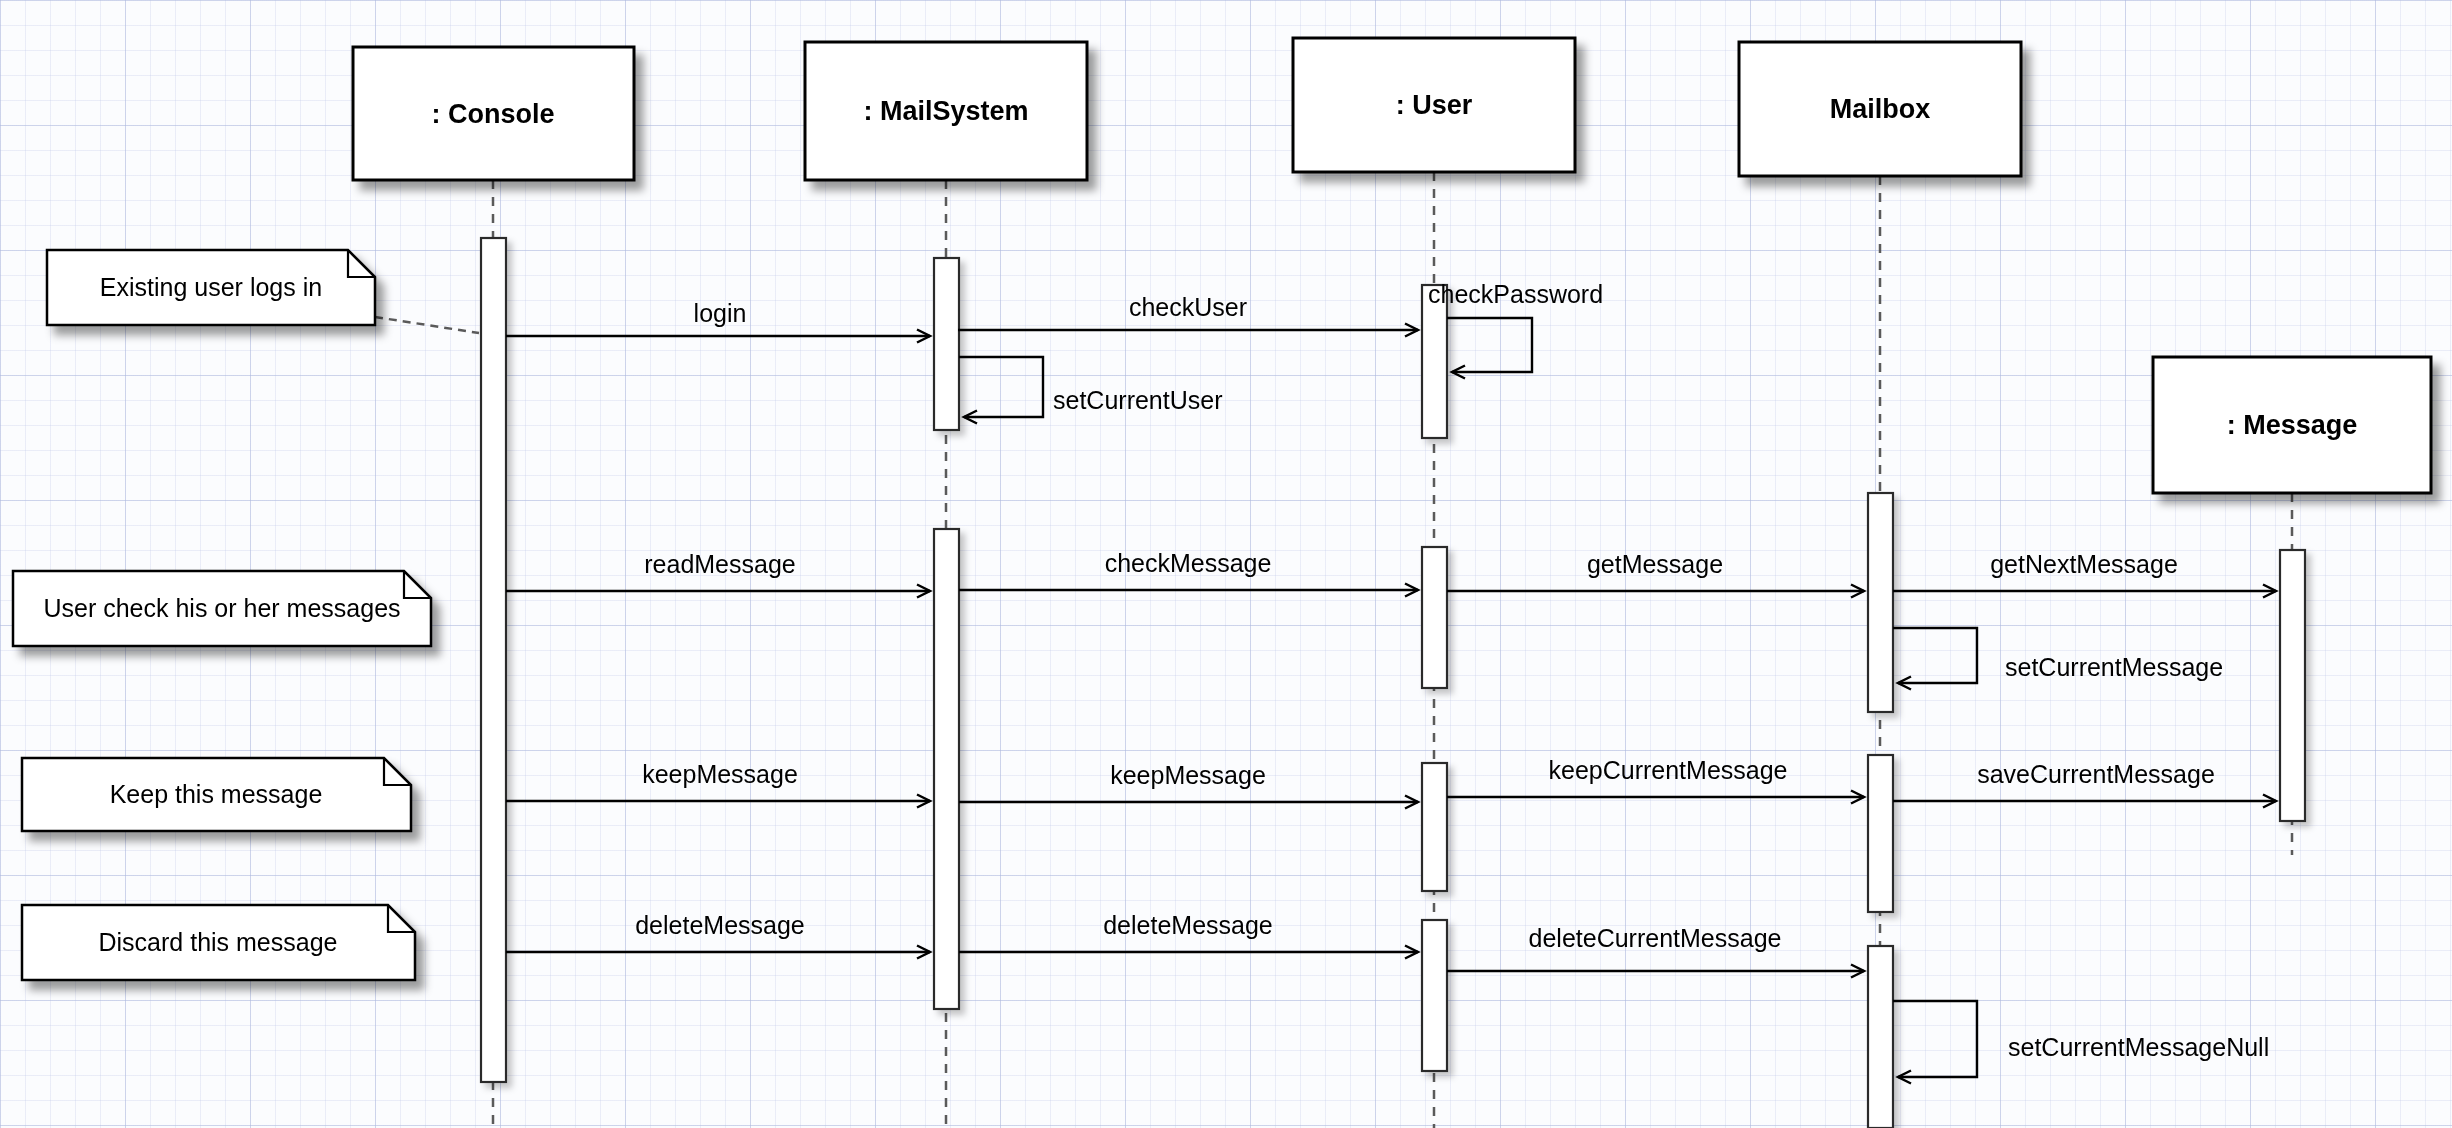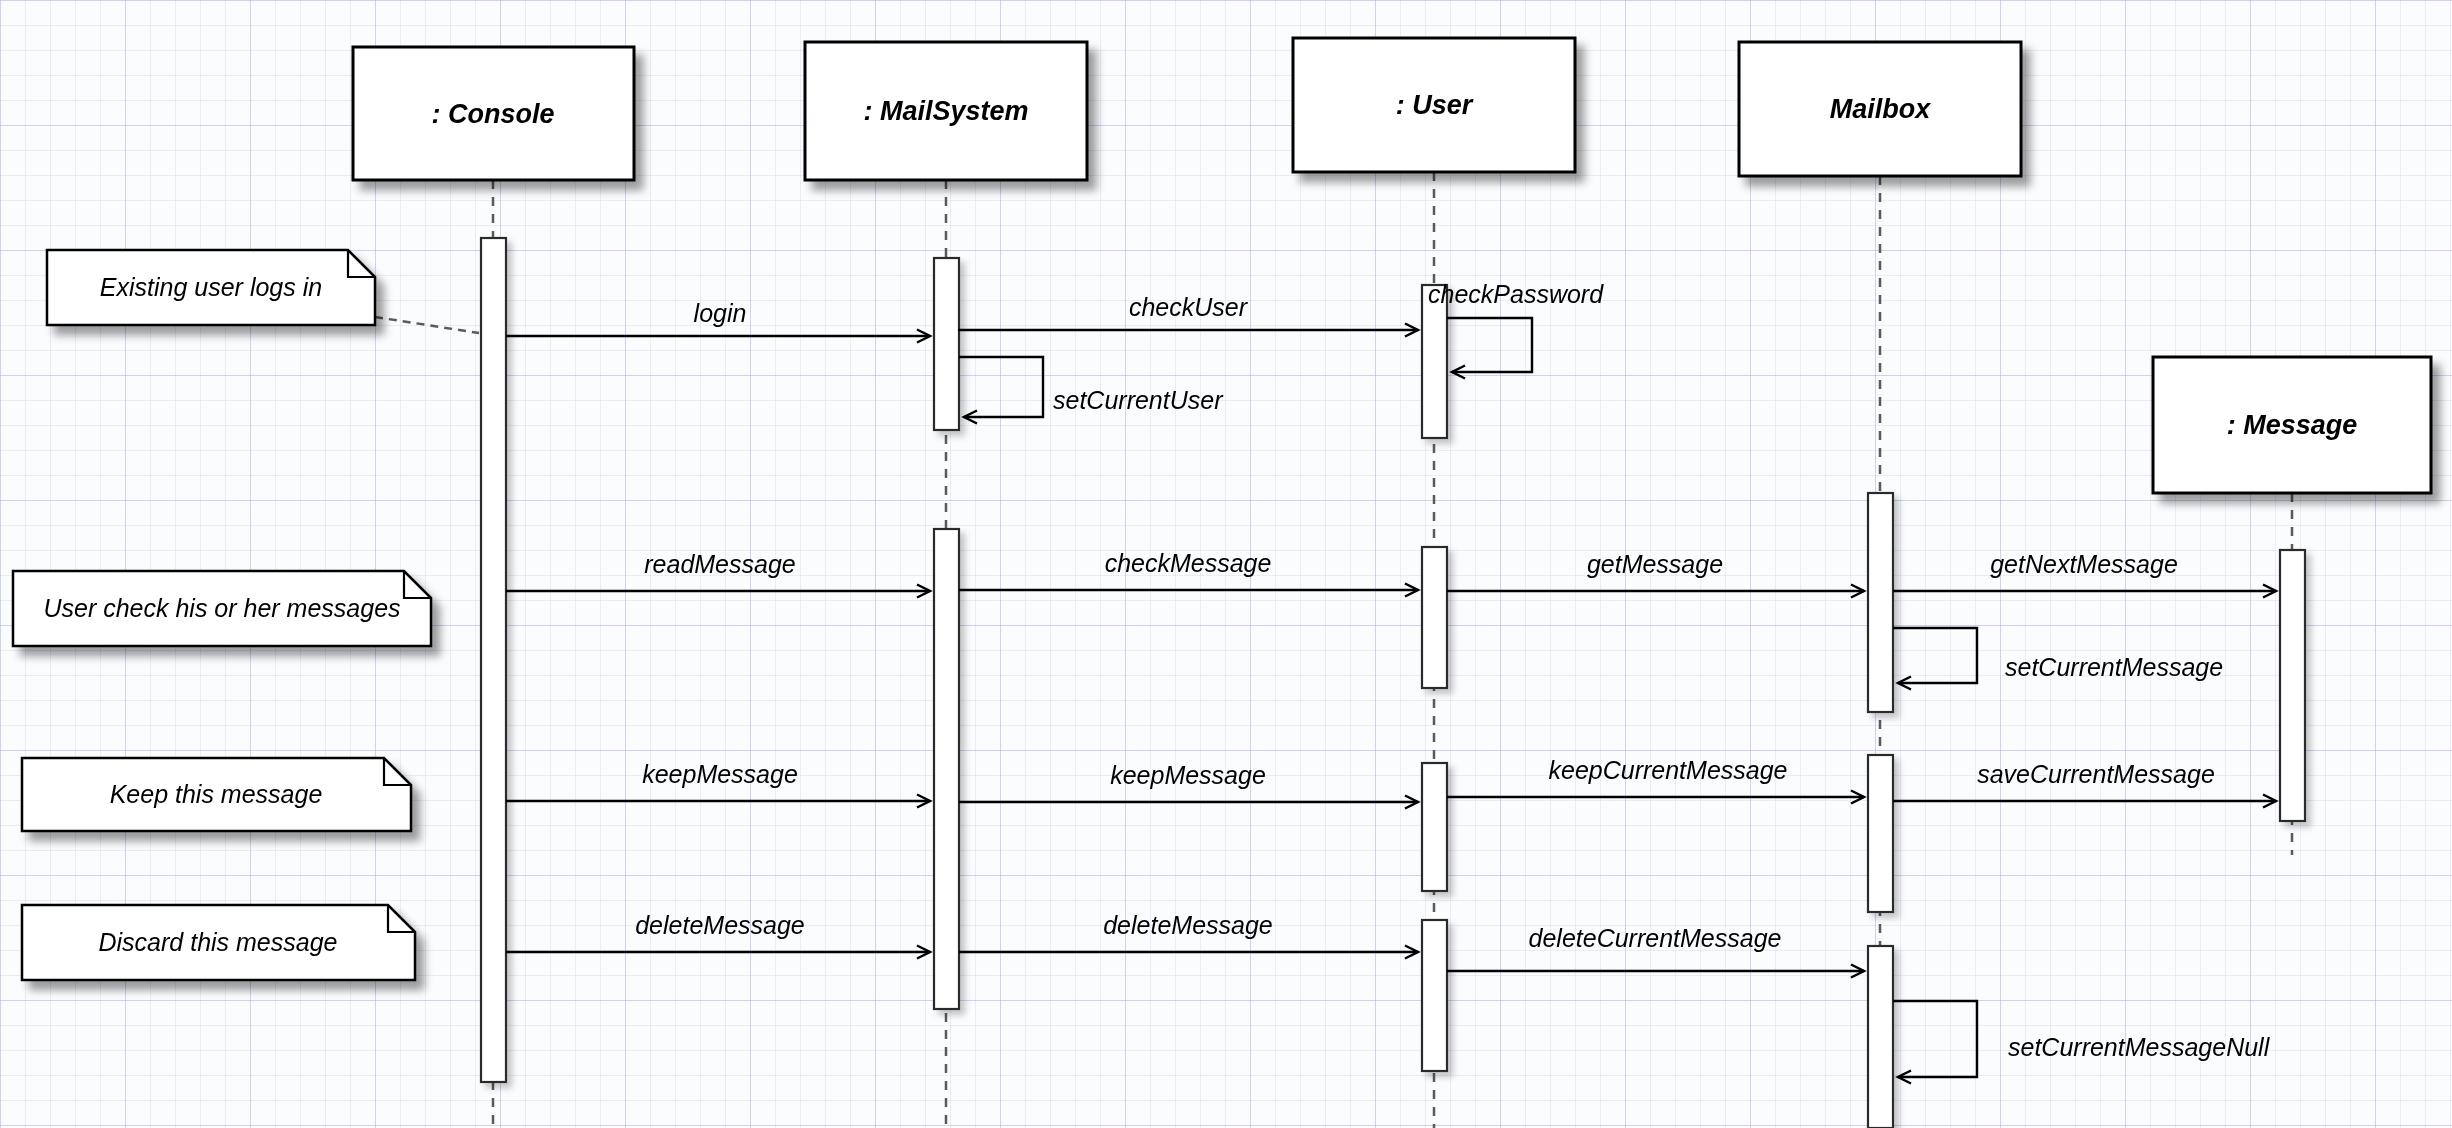--- a/index.html
+++ b/index.html
@@ -7,21 +7,20 @@
     position:relative;
     width:2452px;height:1128px;
     overflow:hidden;
     background-color:#fbfcfe;
     background-image:
       linear-gradient(to right, rgba(175,186,222,0.50) 1px, transparent 1px),
       linear-gradient(to bottom, rgba(175,186,222,0.50) 1px, transparent 1px),
       linear-gradient(to right, rgba(205,212,238,0.38) 1px, transparent 1px),
       linear-gradient(to bottom, rgba(205,212,238,0.38) 1px, transparent 1px);
     background-size:125px 125px,125px 125px,25px 25px,25px 25px;
-    font-style:italic;
   }
   svg{position:absolute;left:0;top:0;}
   text{font-family:"Liberation Sans", sans-serif;fill:#000;}
   .box-title{font-size:27px;font-weight:bold;text-anchor:middle;}
   .msg-label{font-size:25px;text-anchor:middle;}
   .loop-label{font-size:25px;text-anchor:start;}
   .note-text{font-size:25px;text-anchor:middle;}
   .lifeline{stroke:#5a5a5a;stroke-width:2.5;stroke-dasharray:9 8;fill:none;}
   .note-link{stroke:#5a5a5a;stroke-width:2.5;stroke-dasharray:8 6;fill:none;}
   .activation{fill:#ffffff;stroke:#2b2b2b;stroke-width:2.2;}

